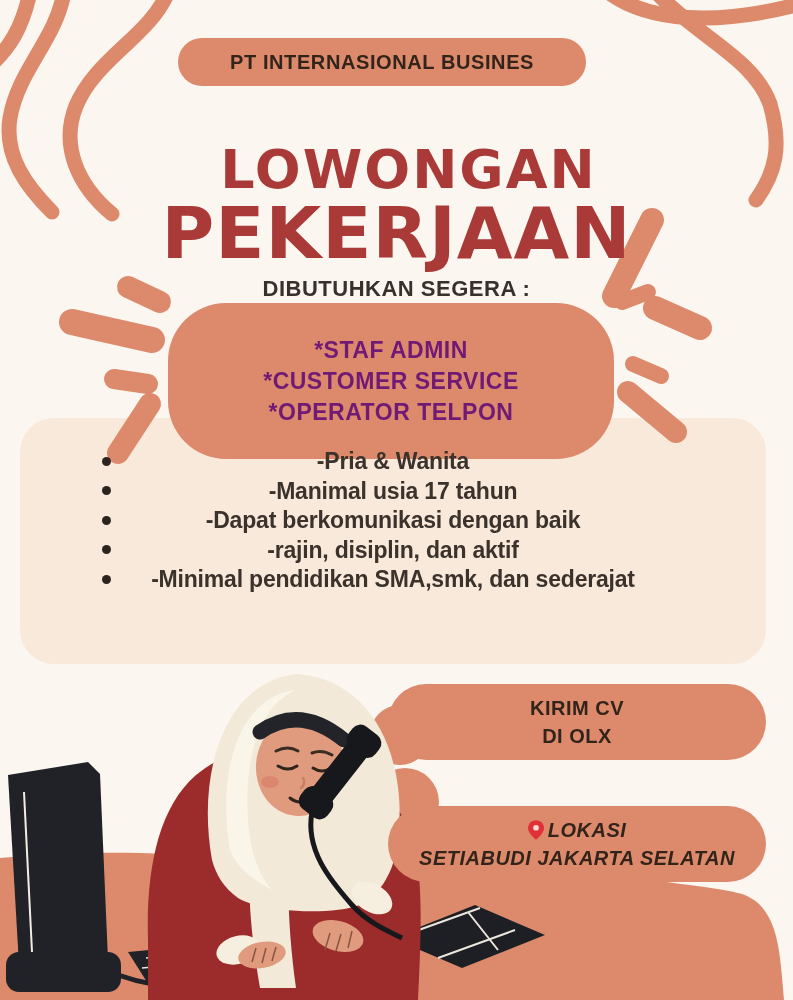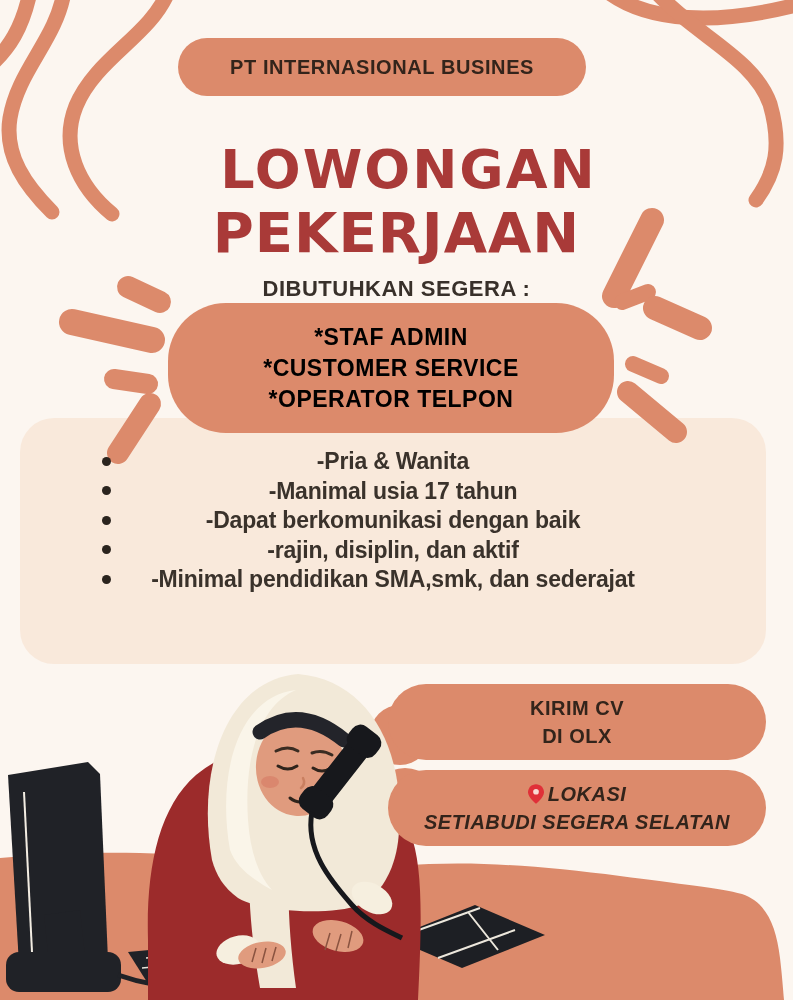--- a/index.html
+++ b/index.html
@@ -11,65 +11,65 @@
     --pin-red:#E03038;
   }
   *{margin:0;padding:0;box-sizing:border-box;}
   html,body{width:793px;height:1000px;overflow:hidden;}
   body{background:var(--background);font-family:"Liberation Sans",sans-serif;}
   .poster{position:relative;width:793px;height:1000px;overflow:hidden;}
   svg.bg{position:absolute;left:0;top:0;z-index:1;}
   .layer{position:absolute;z-index:2;}
 
   .company-pill{
-    left:178px;top:38px;width:408px;height:58px;
+    left:178px;top:38px;width:408px;height:48px;
     background:var(--salmon);border-radius:31px;
     display:flex;align-items:center;justify-content:center;
     color:#33241B;font-weight:bold;font-size:20px;letter-spacing:.6px;
   }
   .title1{
     left:12px;top:140px;width:793px;text-align:center;
     color:var(--title-red);font-family:"DejaVu Sans",sans-serif;
     font-weight:bold;font-size:54px;letter-spacing:2px;line-height:60px;
   }
   .title2{
     left:0;top:198px;width:793px;text-align:center;
     color:var(--title-red);font-family:"DejaVu Sans",sans-serif;
-    font-weight:bold;font-size:56px;letter-spacing:1px;line-height:70px;
+    font-weight:bold;font-size:72px;letter-spacing:1px;line-height:70px;
   }
   .subtitle{
     left:0;top:276px;width:793px;text-align:center;
     color:#38302A;font-weight:bold;font-size:22px;letter-spacing:.5px;
   }
   .jobs-pill{
-    left:168px;top:303px;width:446px;height:130px;
+    left:168px;top:303px;width:446px;height:156px;
     background:var(--salmon);border-radius:58px;
     display:flex;flex-direction:column;align-items:center;justify-content:center;
-    color:#000000;font-weight:bold;font-size:23px;line-height:31px;letter-spacing:.5px;
+    color:#701a75;font-weight:bold;font-size:23px;line-height:31px;letter-spacing:.5px;
   }
   .requirements{
     left:20px;top:420px;width:746px;height:244px;list-style:none;
     padding-top:27px;
   }
   .requirements li{
     position:relative;text-align:center;line-height:29.5px;
     color:#3A322B;font-weight:bold;font-size:23px;letter-spacing:-.2px;
   }
   .requirements li::before{
     content:"";position:absolute;left:82px;top:50%;margin-top:-5px;
     width:9px;height:9px;border-radius:50%;background:#2B241E;
   }
   .cv-pill,.loc-pill{
     left:388px;width:378px;height:76px;
     background:var(--salmon);border-radius:38px;
     display:flex;flex-direction:column;align-items:center;justify-content:center;
     color:#33241B;font-weight:bold;font-size:20px;line-height:28px;letter-spacing:.5px;
   }
   .cv-pill{top:684px;text-align:center;}
-  .loc-pill{top:770px;font-style:italic;}
+  .loc-pill{top:806px;font-style:italic;}
   .loc-line{display:flex;align-items:center;gap:4px;}
   .pin{width:16px;height:20px;display:inline-block;}
 </style>
 </head>
 <body>
 
 <div class="poster">
 
   <svg class="bg" width="793" height="1000" viewBox="0 0 793 1000">
 
@@ -192,16 +192,16 @@
   </div>
 
   <div class="layer loc-pill">
     <div class="loc-line">
       <svg class="pin" viewBox="0 0 18 22">
         <path fill="var(--pin-red)" d="M9,0 C4,0 0,4 0,9 C0,15 9,22 9,22 C9,22 18,15 18,9 C18,4 14,0 9,0 Z"></path>
         <circle cx="9" cy="8.5" r="3.2" fill="#F9D9D2"></circle>
       </svg>
       <span>LOKASI</span>
     </div>
-    <div>SETIABUDI SEGERA SELATAN</div>
+    <div>SETIABUDI JAKARTA SELATAN</div>
   </div>
 
 </div>
 
 </body></html>

